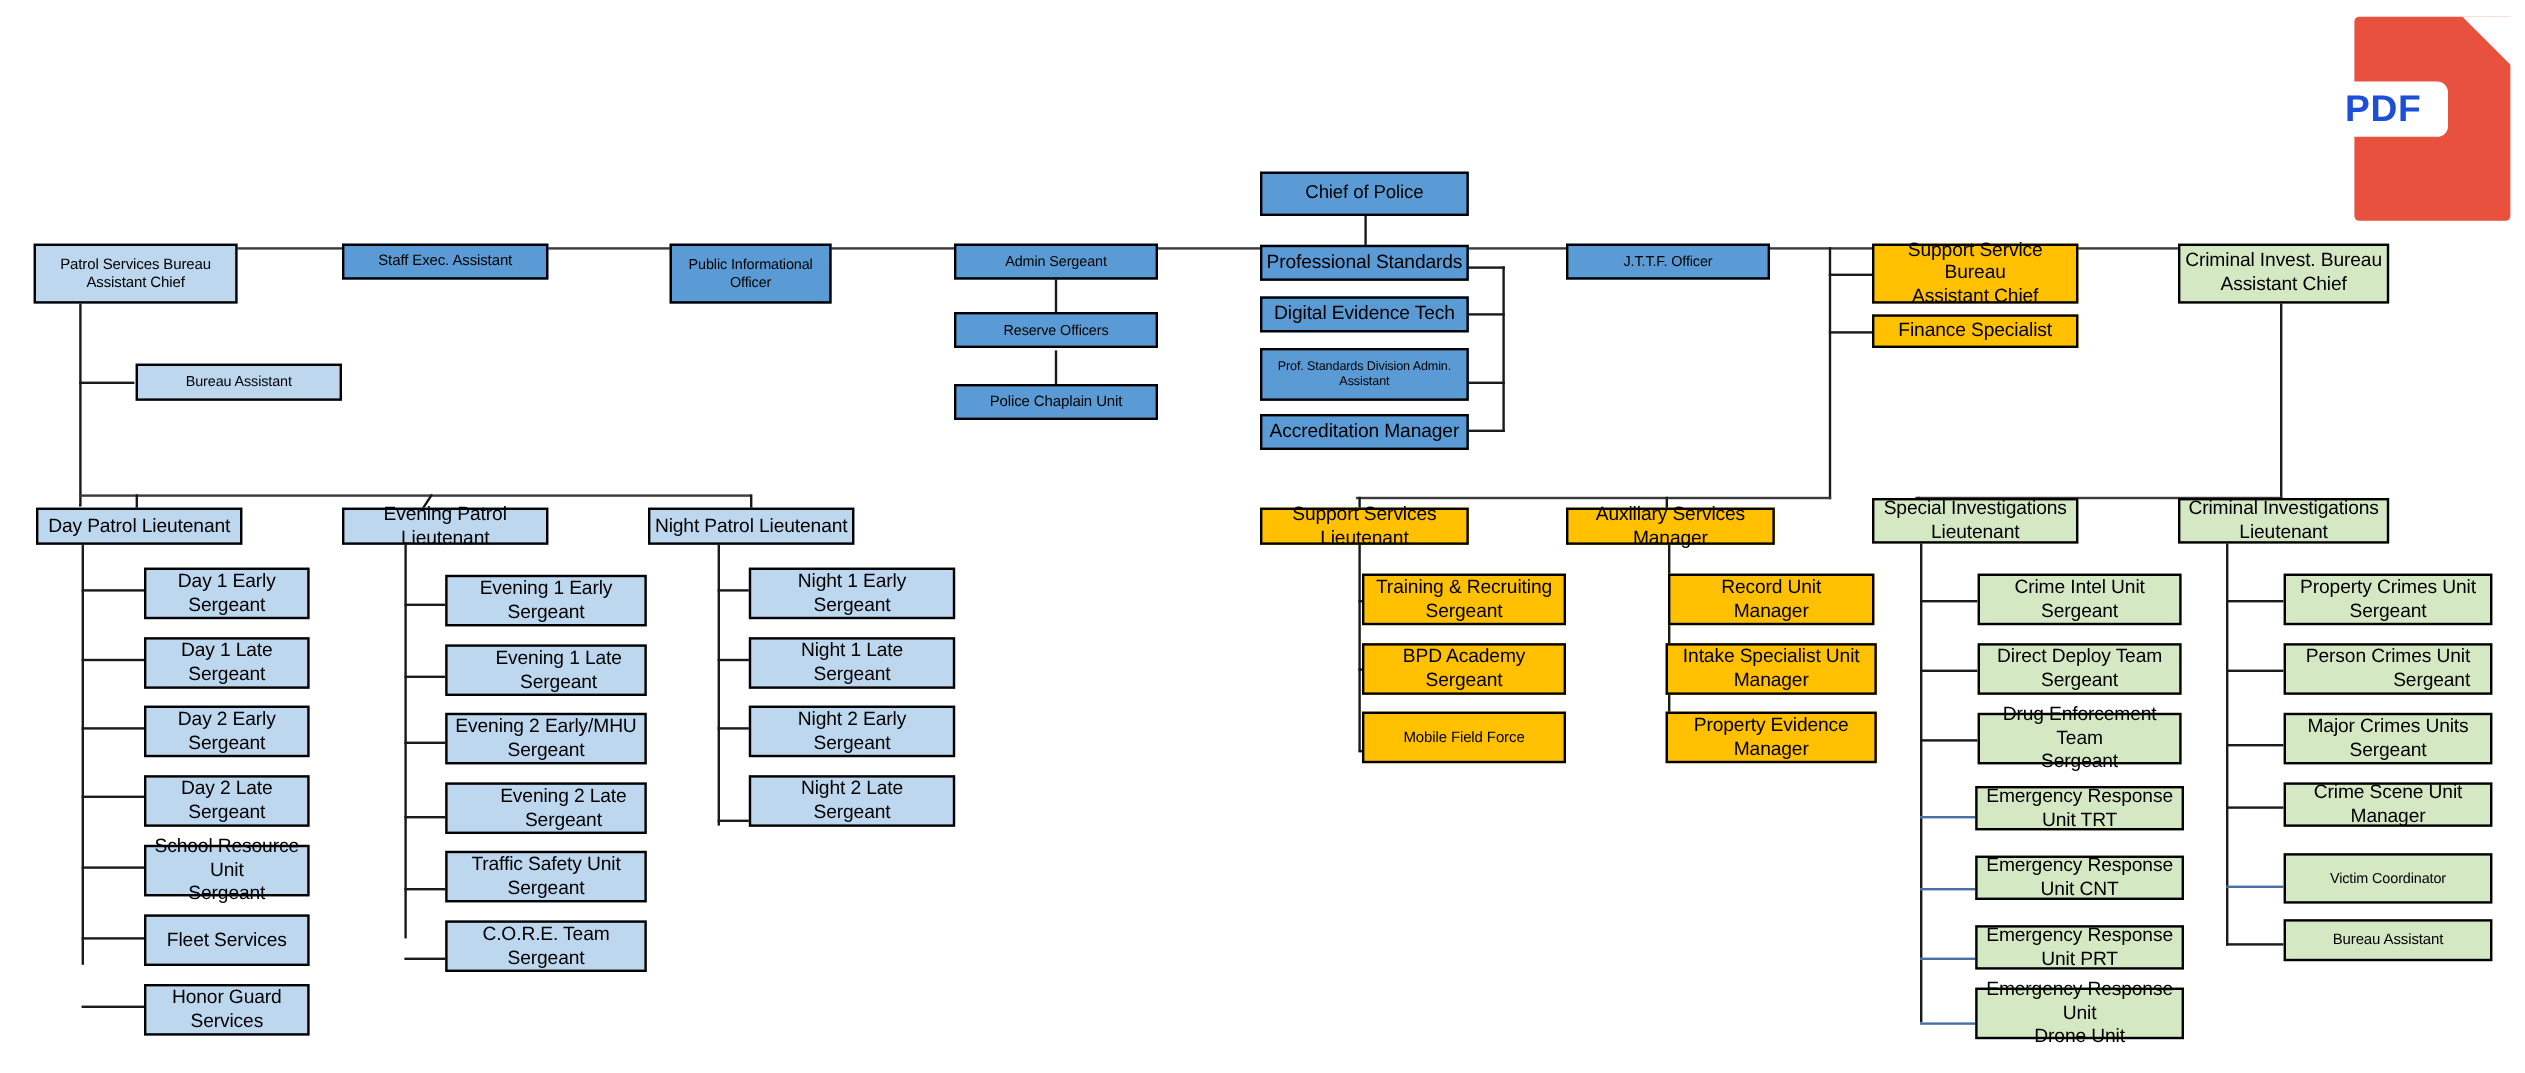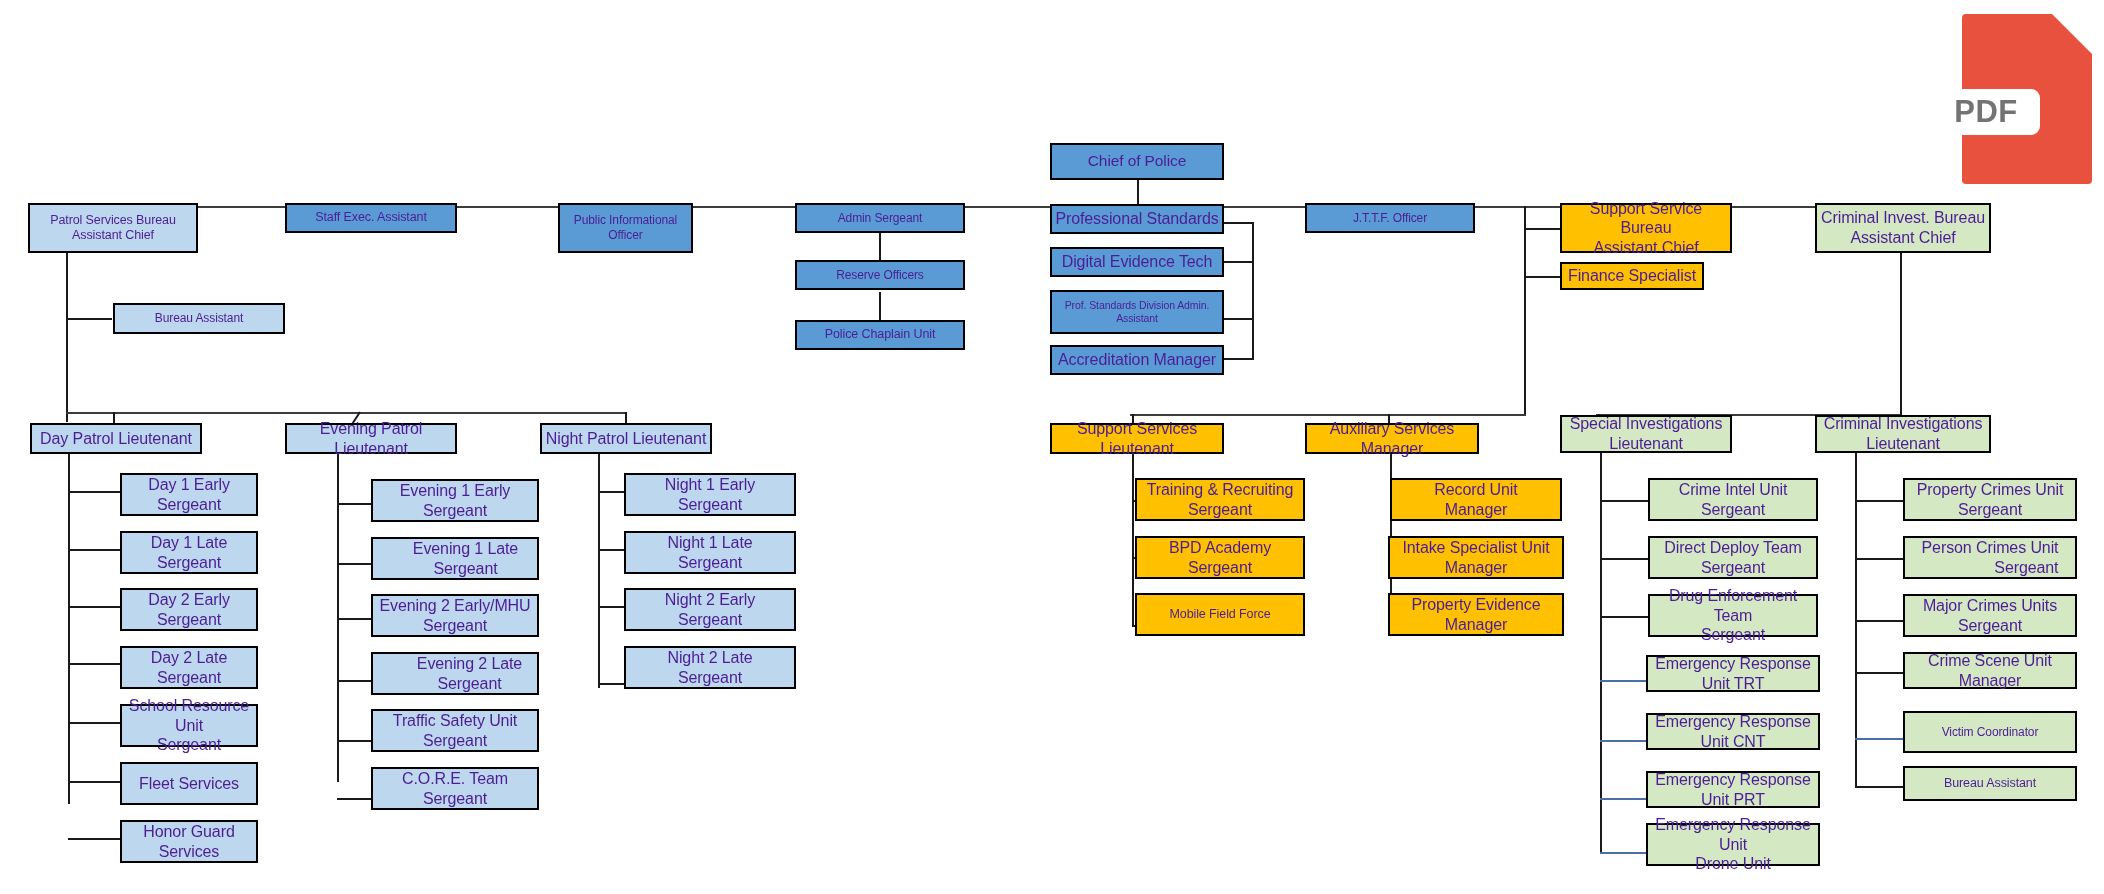--- a/index.html
+++ b/index.html
@@ -36,21 +36,21 @@
 
   
   .node {
     position: absolute;
     box-sizing: border-box;
     border: 2px solid #000000;
     display: flex;
     align-items: center;
     justify-content: center;
     text-align: center;
-    color: #4c1d95;
+    color: #000000;
     line-height: 1.22;
     padding: 1px 3px;
     letter-spacing: -0.1px;
     white-space: pre-line;
   }
   .blue-dark  { background: #5b9bd5; }
   .blue-light { background: #bdd7ee; }
   .orange     { background: #ffc000; }
   .green      { background: #d5e8c4; }
 
@@ -90,26 +90,25 @@
     position: absolute;
     left: -6px;
     top: 62px;
     width: 108px;
     height: 46px;
     background: #ffffff;
     border-radius: 9px;
     display: flex;
     align-items: center;
     justify-content: center;
-    color: #737373;
+    color: #1d4ed8;
     font-size: 31px;
     font-weight: bold;
     letter-spacing: 0.5px;
     font-family: "Liberation Sans", sans-serif;
-    margin-top: 21px;
   }
 </style>
 </head>
 <body>
 
 <div id="chart-canvas">
 
   <div id="pdf-icon">
     <div class="doc"></div>
     <div class="fold"></div>
@@ -240,21 +239,21 @@
 
   <div class="node blue-dark fs-12" style="left:795px; top:320px; width:170px; height:30px;">Police Chaplain Unit</div>
 
   <div class="node blue-dark fs-11" style="left:1050px; top:247px; width:174px; height:30px;">Digital Evidence Tech</div>
 
   <div class="node blue-dark fs-10" style="left:1050px; top:290px; width:174px; height:44px;">Prof. Standards Division Admin.
 Assistant</div>
 
   <div class="node blue-dark fs-11" style="left:1050px; top:345px; width:174px; height:30px;">Accreditation Manager</div>
 
-  <div class="node orange fs-11" style="left:1560px; top:262px; width:144px; height:28px;">Finance Specialist</div>
+  <div class="node orange fs-11" style="left:1560px; top:262px; width:172px; height:28px;">Finance Specialist</div>
 
   <div class="node blue-light fs-11" style="left:30px; top:423px; width:172px; height:31px;">Day Patrol Lieutenant</div>
 
   <div class="node blue-light fs-11" style="left:285px; top:423px; width:172px; height:31px;">Evening Patrol Lieutenant</div>
 
   <div class="node blue-light fs-11" style="left:540px; top:423px; width:172px; height:31px;">Night Patrol Lieutenant</div>
 
   <div class="node orange fs-11" style="left:1050px; top:423px; width:174px; height:31px;">Support Services Lieutenant</div>
 
   <div class="node orange fs-11" style="left:1305px; top:423px; width:174px; height:31px;">Auxillary Services Manager</div>

